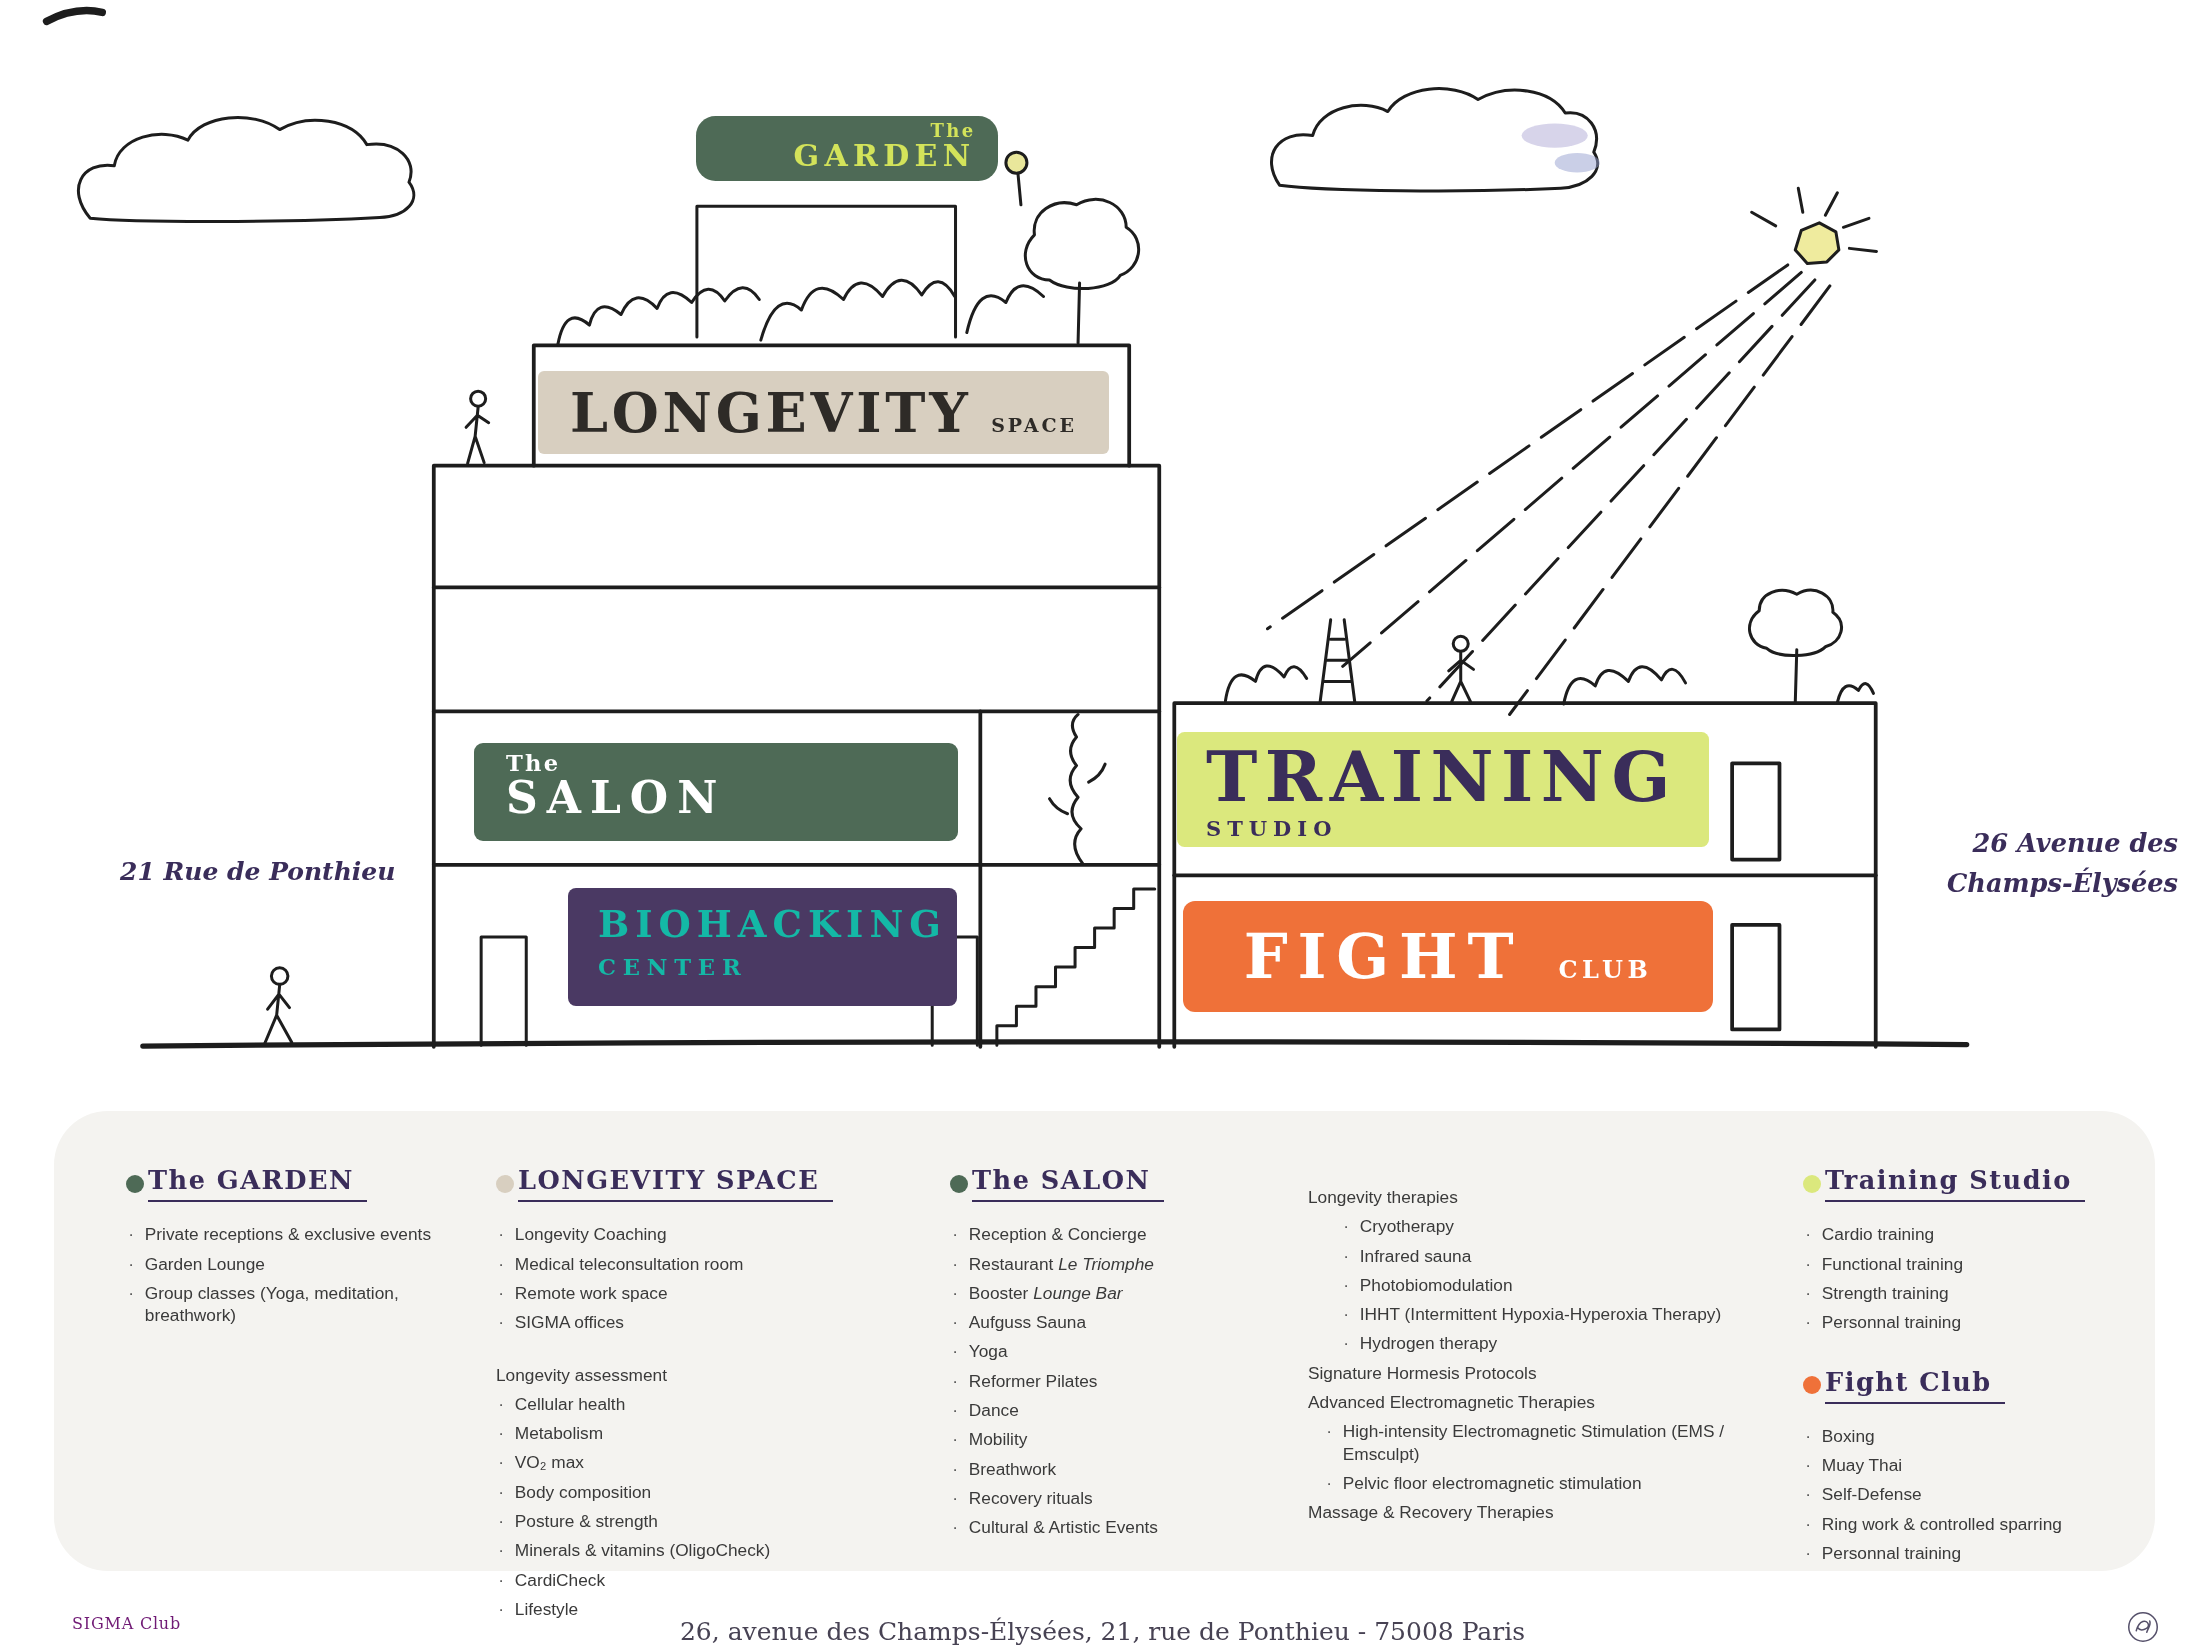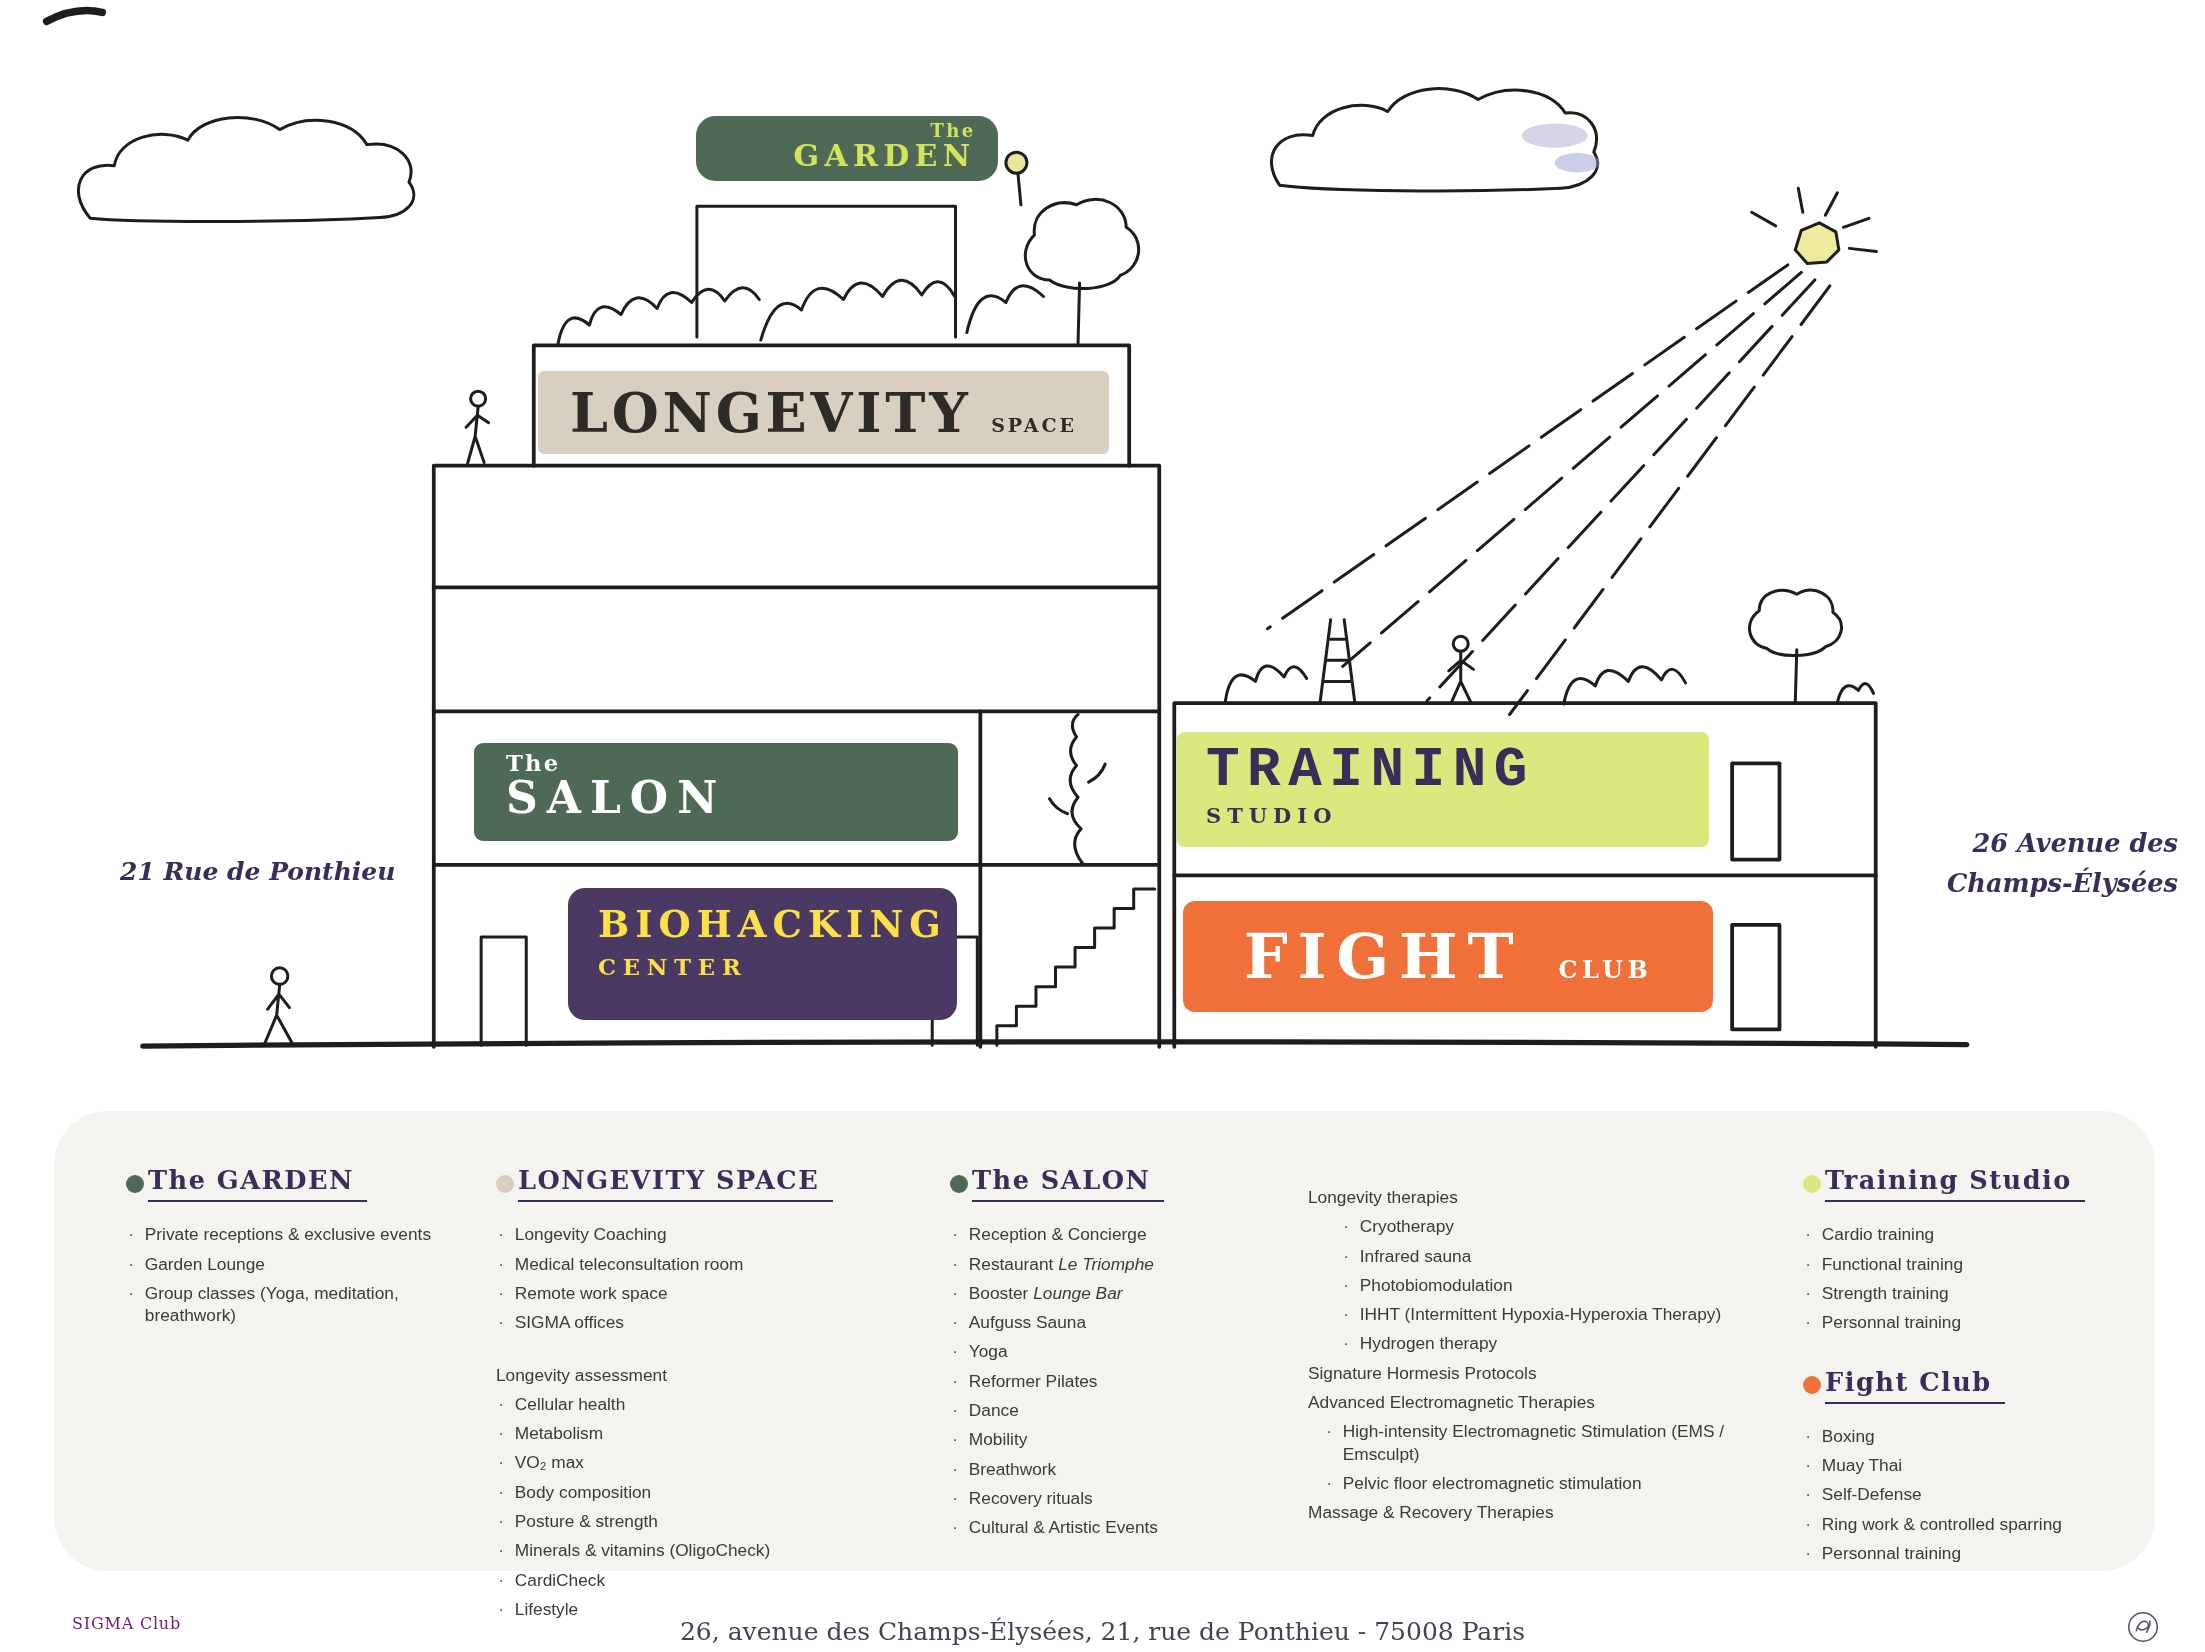--- a/index.html
+++ b/index.html
@@ -21,25 +21,25 @@
   .longevity .b-main{font-size:54px;letter-spacing:3.8px;}
   .longevity .b-sub{font-size:19px;letter-spacing:3px;margin-left:19.5px;}
 
   .salon{left:474px;top:743px;width:484px;height:98px;background:#4e6a56;border-radius:9px;
          color:#ffffff;padding:7.5px 0 0 32px;}
   .salon .b-top{font-size:22.6px;letter-spacing:2.3px;line-height:1.1;}
   .salon .b-main{font-size:44px;letter-spacing:9px;line-height:1.05;}
 
   .training{left:1177px;top:732px;width:532px;height:115px;background:#dbe87d;border-radius:7.5px;
             color:#3a2d5a;padding:9px 0 0 29px;}
-  .training .b-main{font-size:56px;letter-spacing:7.5px;line-height:1.05;font-family:Liberation Mono, monospace;}
+  .training .b-main{font-size:69px;letter-spacing:7.5px;line-height:1.05;}
   .training .b-sub{font-size:21px;letter-spacing:6px;margin-top:3px;}
 
-  .biohacking{left:568px;top:888px;width:389px;height:132px;background:#4a3963;border-radius:17px;
-              color:#fde047;padding:18px 0 0 30px;}
+  .biohacking{left:568px;top:888px;width:389px;height:118px;background:#4a3963;border-radius:8px;
+              color:#14b8a6;padding:18px 0 0 30px;}
   .biohacking .b-main{font-size:37px;letter-spacing:6px;line-height:1;}
   .biohacking .b-sub{font-size:22.6px;letter-spacing:6.8px;margin-top:10.5px;}
 
   .fight{left:1183px;top:901px;width:530px;height:111px;background:#ef7139;border-radius:12px;
          color:#ffffff;display:flex;align-items:center;justify-content:center;}
   .fight .b-main{font-size:62px;letter-spacing:9.8px;}
   .fight .b-sub{font-size:24px;letter-spacing:4.5px;margin-left:35px;}
 
   
   .street{position:absolute;font-style:italic;font-weight:bold;color:#3a2d5a;}

